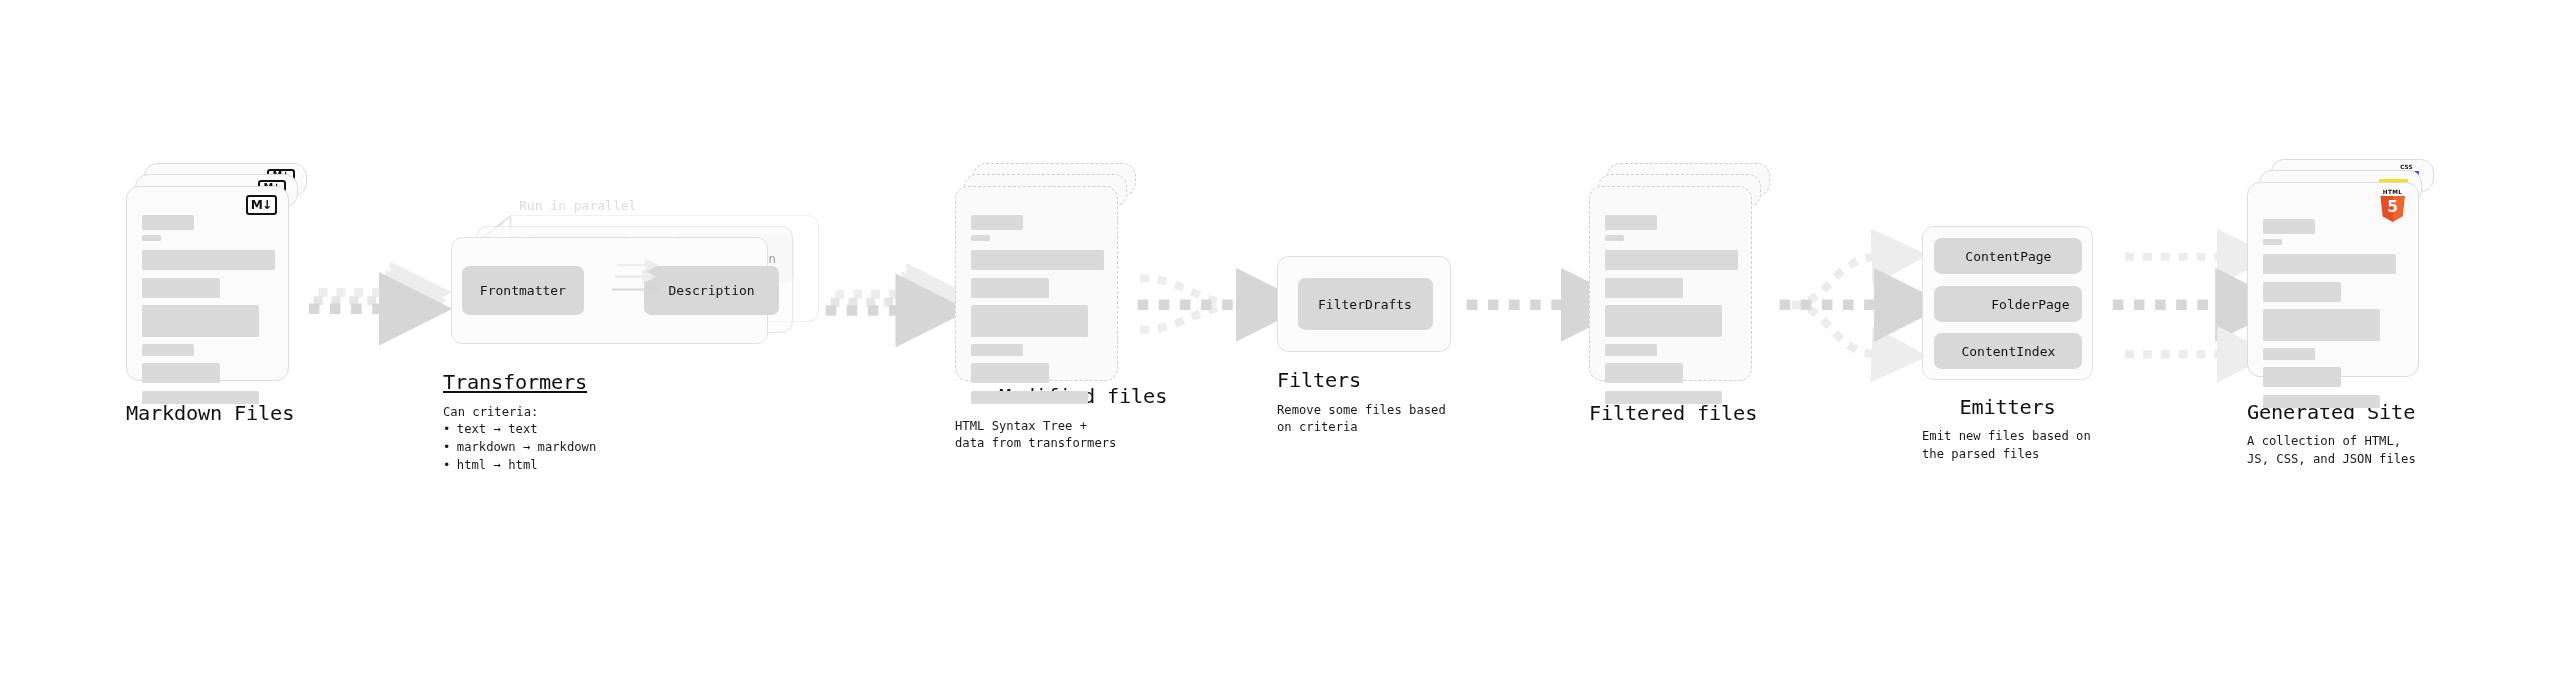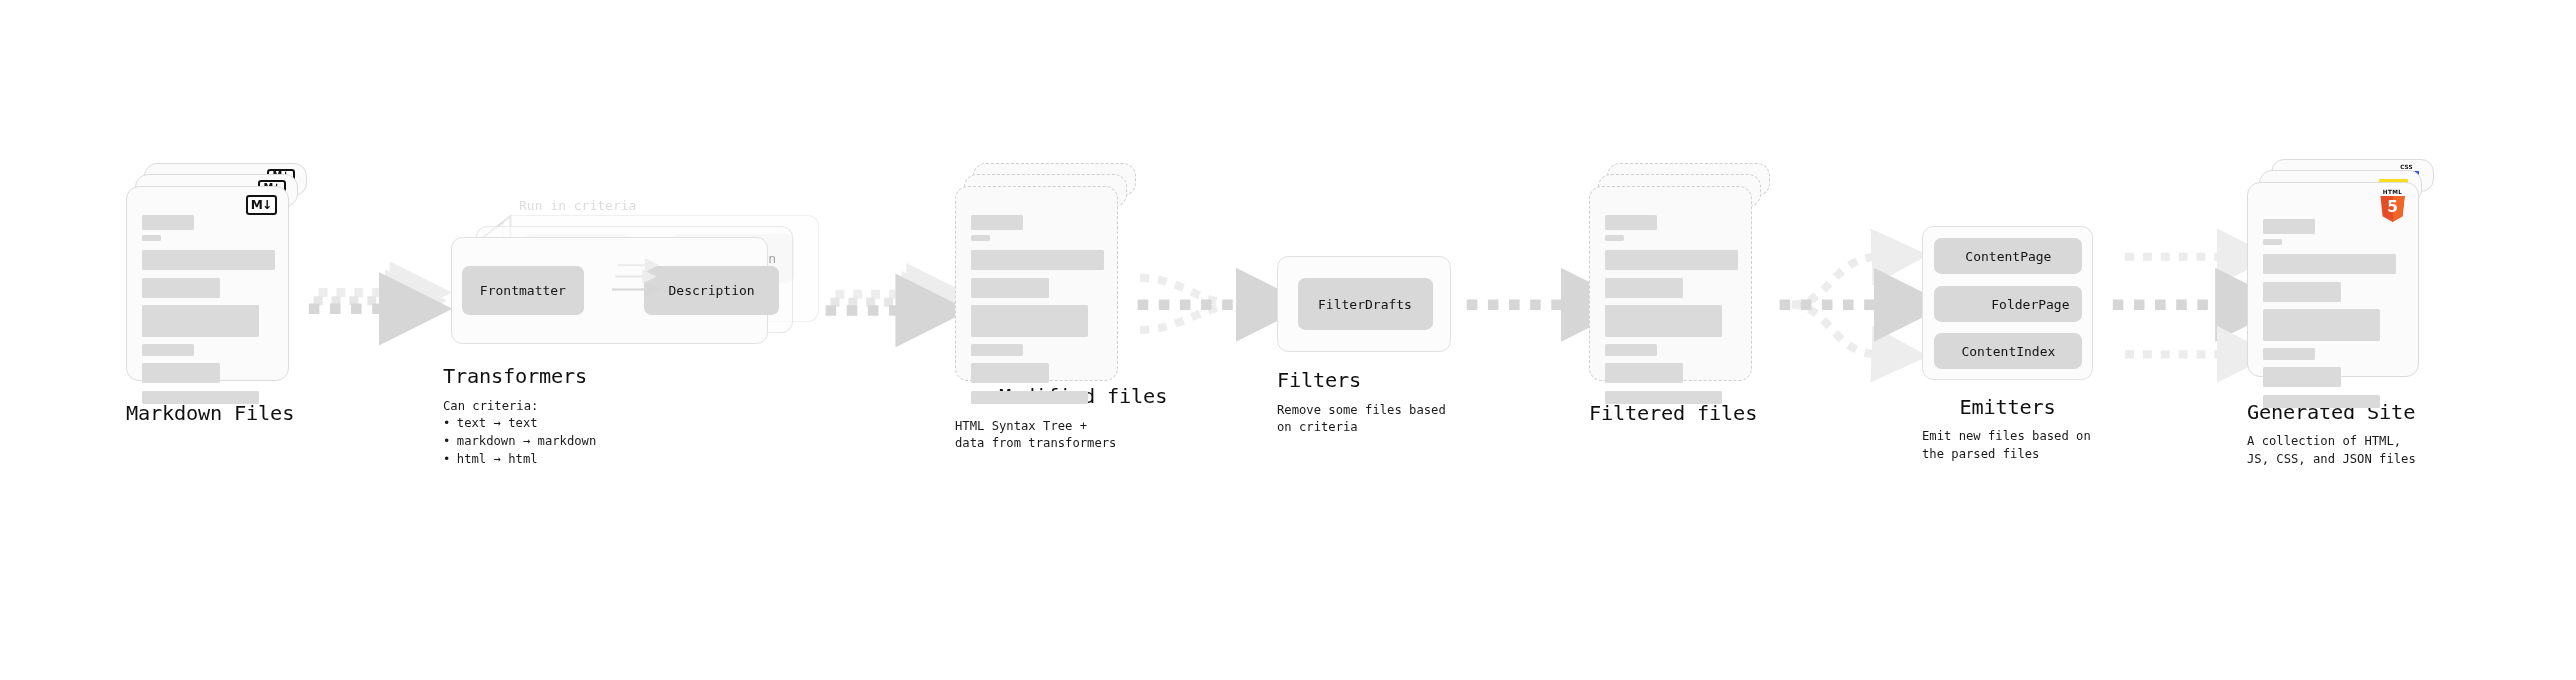--- a/index.html
+++ b/index.html
@@ -193,21 +193,21 @@
     <div class="caption-title" style="margin-top:19.5px;">Markdown Files</div>
   </div>
 
   <div class="node" style="left:443px; top:195px;">
 
     <div style="position:relative; width:382px; height:163px;">
 
       <svg width="382" height="163" class="overlay" viewBox="0 0 470 200">
         <path d="M28,115 L28,68 L83,26 L83,52" fill="none" stroke="#dcdcdc" stroke-width="2.5"></path>
       </svg>
-      <div class="parallel-label" style="left:76px; top:3.3px;">Run in criteria</div>
+      <div class="parallel-label" style="left:76px; top:3.3px;">Run in parallel</div>
 
       <div class="plugin-outer ghost2" style="left:59px; top:19.5px; width:317px; height:107px;">
         <div class="pill ghost2" style="position:absolute; left:21px; top:18px; width:107px; height:49px;">Frontmatter</div>
         <div class="pill ghost2" style="position:absolute; left:169px; top:18px; width:122px; height:49px;">Description</div>
       </div>
 
       <div class="plugin-outer ghost1" style="left:32.5px; top:31px; width:317px; height:107px;">
         <div class="pill ghost1" style="position:absolute; left:21px; top:18px; width:107px; height:49px;">Frontmatter</div>
         <div class="pill ghost1" style="position:absolute; left:169px; top:18px; width:122px; height:49px;">Description</div>
       </div>
@@ -217,21 +217,21 @@
         <div class="pill" style="position:absolute; left:192px; top:28px; width:135px; height:49px;">Description</div>
       </div>
 
       <svg width="382" height="163" class="overlay" style="z-index:6;" viewBox="0 0 470 200">
         <line x1="215" y1="86" x2="250" y2="86" stroke="#ededed" stroke-width="2.5" marker-end="url(#ahl)"></line>
         <line x1="212" y1="100" x2="247" y2="100" stroke="#e8e8e8" stroke-width="2.5" marker-end="url(#ahl)"></line>
         <line x1="208" y1="116" x2="253" y2="116" stroke="#d6d6d6" stroke-width="2.5" marker-end="url(#ah)"></line>
       </svg>
     </div>
 
-    <div class="caption-title" style="margin-top:6px;">Transformers</div>
+    <div class="caption-title" style="margin-top:12px;text-decoration:underline;">Transformers</div>
     <div class="caption-sub">Can criteria:</div>
     <ul class="caption-list">
       <li>text → text</li>
       <li>markdown → markdown</li>
       <li>html → html</li>
     </ul>
   </div>
 
   <div class="node" style="left:955px; top:163px;">
     <div class="doc-stack" style="width:180px; height:218px;">

